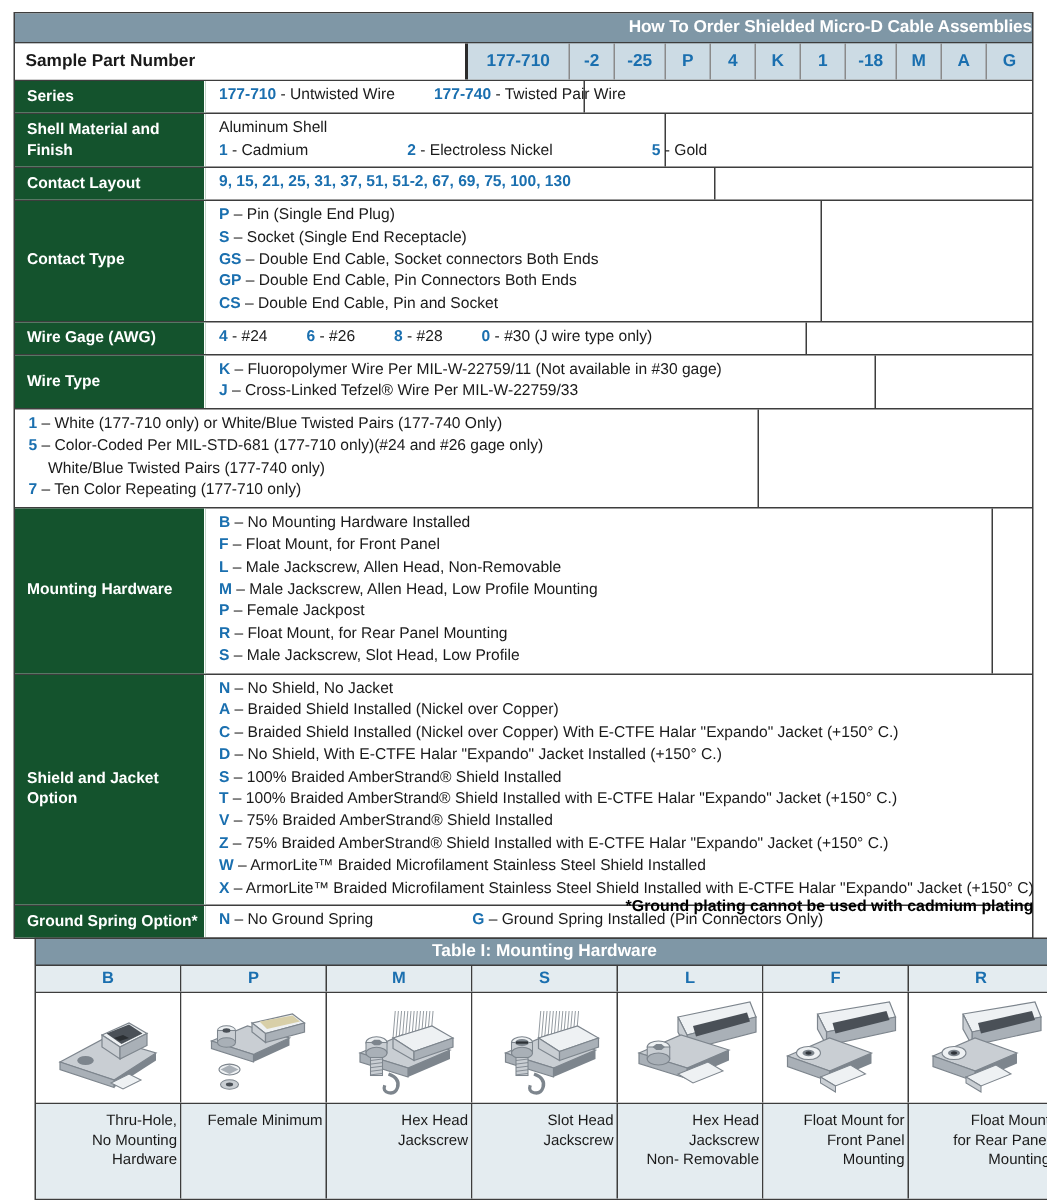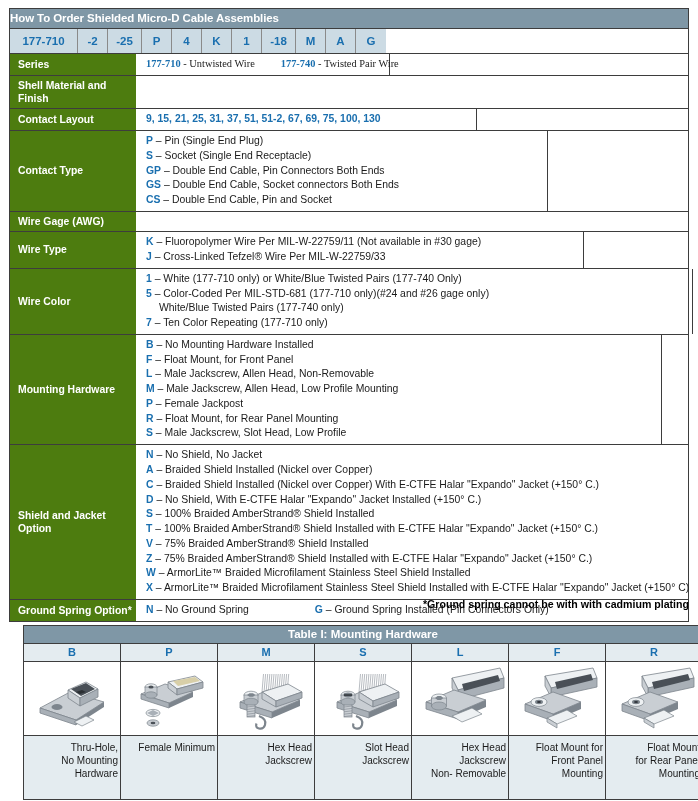--- a/index.html
+++ b/index.html
@@ -20,21 +20,21 @@
     left: 9px; top: 8px;
     width: 680px;
     border: 1px solid #3d3d3d;
   }
 
   .table-title {
     background: #7f97a6;
     color: #ffffff;
     font-weight: bold;
     font-size: 11.5px;
-    text-align: left;
+    text-align: right;
     padding: 3px 0 4px 0;
     letter-spacing: -0.1px;
     border-bottom: 1px solid #3d3d3d;
   }
 
   
   .sample-row {
     display: flex;
     border-bottom: 1px solid #3d3d3d;
     height: 25px;
@@ -58,21 +58,21 @@
     border-right: 1px solid #8a8a8a;
   }
   .pn-cell:last-child { border-right: none; }
 
   
   .drow { display: flex; border-bottom: 1px solid #3d3d3d; }
   .drow:last-child { border-bottom: none; }
   .drow-label {
     width: 127px;
     flex: 0 0 127px;
-    background: #4d7c0f;
+    background: #14532d;
     color: #ffffff;
     font-weight: bold;
     font-size: 10.4px;
     padding: 3px 0 3px 8px;
     display: flex; align-items: center;
     border-right: 1px solid #ffffff;
     line-height: 1.28;
   }
   .drow-body-wrap { flex: 1; position: relative; }
   .drow-body {
@@ -157,83 +157,94 @@
 </style>
 </head>
 <body>
 
 <div class="page">
 
   <div class="order-table">
     <div class="table-title">How To Order Shielded Micro-D Cable Assemblies</div>
 
     <div class="sample-row">
+      <div class="sample-label">Sample Part Number</div>
       <div class="pn-cells" id="pn-cells">
           <div class="pn-cell" style="flex: 0 0 68px;">177-710</div>
           <div class="pn-cell" style="flex: 0 0 30px;">-2</div>
           <div class="pn-cell" style="flex: 0 0 34px;">-25</div>
           <div class="pn-cell" style="flex: 0 0 30px;">P</div>
           <div class="pn-cell" style="flex: 0 0 30px;">4</div>
           <div class="pn-cell" style="flex: 0 0 30px;">K</div>
           <div class="pn-cell" style="flex: 0 0 30px;">1</div>
           <div class="pn-cell" style="flex: 0 0 34px;">-18</div>
           <div class="pn-cell" style="flex: 0 0 30px;">M</div>
           <div class="pn-cell" style="flex: 0 0 30px;">A</div>
           <div class="pn-cell" style="flex: 0 0 30px;">G</div>
         </div>
     </div>
 
     <div id="drows">
         <div class="drow">
           <div class="drow-label">Series</div>
           <div class="drow-body-wrap">
-            <div class="drow-body" style="width: 253px; font-family: Liberation Serif, serif;">
+            <div class="drow-body" style="width: 253px;">
               <div class="ln"><span class="code">177-710</span><span> - Untwisted Wire</span><span class="gap"></span><span class="code">177-740</span><span> - Twisted Pair Wire</span></div>
             </div>
           </div>
         </div>
         <div class="drow">
           <div class="drow-label">Shell Material and Finish</div>
+          <div class="drow-body-wrap">
+            <div class="drow-body" style="width: 307px;">
+              <div class="ln"><span>Aluminum Shell</span></div>
+              <div class="ln"><span class="code">1</span><span> - Cadmium</span><span class="gap-lg"></span><span class="code">2</span><span> - Electroless Nickel</span><span class="gap-lg"></span><span class="code">5</span><span> - Gold</span></div>
+            </div>
+          </div>
         </div>
         <div class="drow">
           <div class="drow-label">Contact Layout</div>
           <div class="drow-body-wrap">
             <div class="drow-body" style="width: 340px;">
               <div class="ln"><span class="code">9, 15, 21, 25, 31, 37, 51, 51-2, 67, 69, 75, 100, 130</span></div>
             </div>
           </div>
         </div>
         <div class="drow">
           <div class="drow-label">Contact Type</div>
           <div class="drow-body-wrap">
             <div class="drow-body" style="width: 411px;">
               <div class="ln"><span class="code">P</span><span> – Pin (Single End Plug)</span></div>
               <div class="ln"><span class="code">S</span><span> – Socket (Single End Receptacle)</span></div>
+              <div class="ln"><span class="code">GS</span><span> – Double End Cable, Socket connectors Both Ends</span></div>
               <div class="ln"><span class="code">GP</span><span> – Double End Cable, Pin Connectors Both Ends</span></div>
-              <div class="ln"><span class="code">GS</span><span> – Double End Cable, Socket connectors Both Ends</span></div>
               <div class="ln"><span class="code">CS</span><span> – Double End Cable, Pin and Socket</span></div>
             </div>
           </div>
         </div>
         <div class="drow">
           <div class="drow-label">Wire Gage (AWG)</div>
+          <div class="drow-body-wrap">
+            <div class="drow-body" style="width: 401px;">
+              <div class="ln"><span class="code">4</span><span> - #24</span><span class="gap"></span><span class="code">6</span><span> - #26</span><span class="gap"></span><span class="code">8</span><span> - #28</span><span class="gap"></span><span class="code">0</span><span> - #30 (J wire type only)</span></div>
+            </div>
+          </div>
         </div>
         <div class="drow">
           <div class="drow-label">Wire Type</div>
           <div class="drow-body-wrap">
             <div class="drow-body" style="width: 447px;">
               <div class="ln"><span class="code">K</span><span> – Fluoropolymer Wire Per MIL-W-22759/11 (Not available in #30 gage)</span></div>
               <div class="ln"><span class="code">J</span><span> – Cross-Linked Tefzel® Wire Per MIL-W-22759/33</span></div>
             </div>
           </div>
         </div>
         <div class="drow">
-          <div class="drow-label">Wire Color</div>
-          <div class="drow-body-wrap">
-            <div class="drow-body" style="width: 556px;">
+          <div class="drow-body-wrap">
+            <div class="drow-body" style="width: 496px;">
               <div class="ln"><span class="code">1</span><span> – White (177-710 only) or White/Blue Twisted Pairs (177-740 Only)</span></div>
               <div class="ln"><span class="code">5</span><span> – Color-Coded Per MIL-STD-681 (177-710 only)(#24 and #26 gage only)</span></div>
               <div class="ln"><span class="ind">White/Blue Twisted Pairs (177-740 only)</span></div>
               <div class="ln"><span class="code">7</span><span> – Ten Color Repeating (177-710 only)</span></div>
             </div>
           </div>
         </div>
         <div class="drow">
           <div class="drow-label">Mounting Hardware</div>
           <div class="drow-body-wrap">
@@ -269,21 +280,21 @@
           <div class="drow-label">Ground Spring Option*</div>
           <div class="drow-body-wrap">
             <div class="drow-body noedge">
               <div class="ln"><span class="code">N</span><span> – No Ground Spring</span><span class="gap-lg"></span><span class="code">G</span><span> – Ground Spring Installed (Pin Connectors Only)</span></div>
             </div>
           </div>
         </div>
       </div>
   </div>
 
-  <div class="footnote">*Ground spring cannot be with with cadmium plating</div>
+  <div class="footnote">*Ground plating cannot be used with cadmium plating</div>
 
   <div class="mount-table">
     <div class="mt-title">Table I: Mounting Hardware</div>
     <div class="mt-codes" id="mt-codes">
         <div>B</div>
         <div>P</div>
         <div>M</div>
         <div>S</div>
         <div>L</div>
         <div>F</div>

